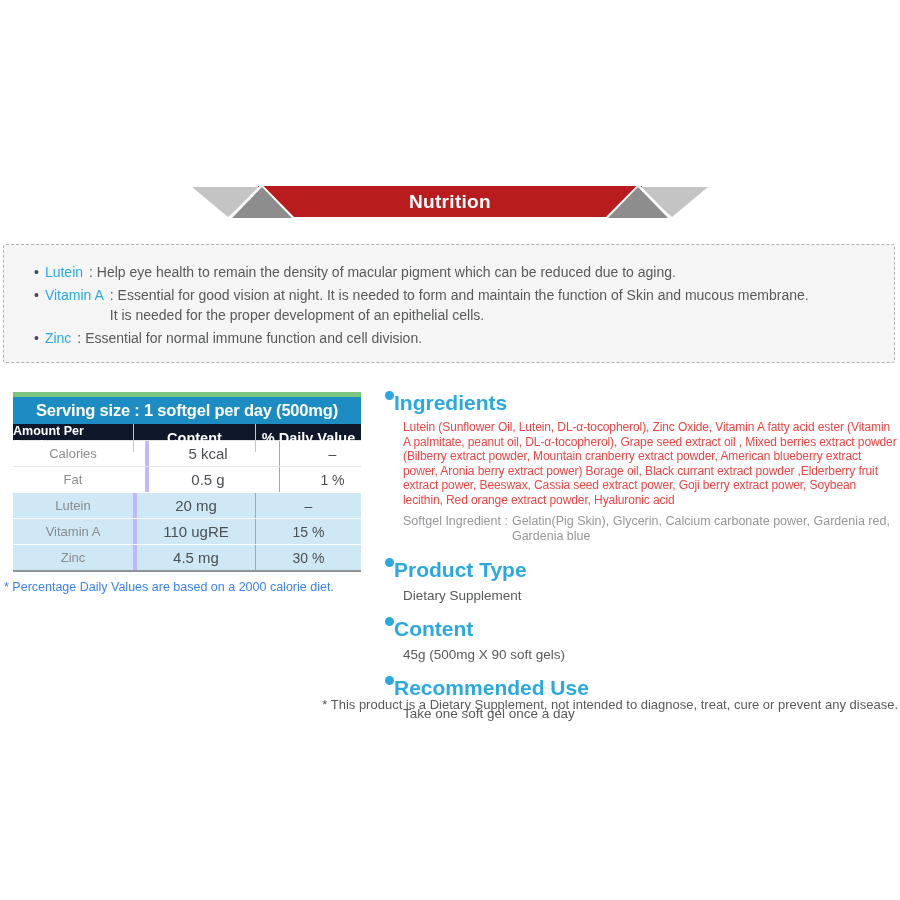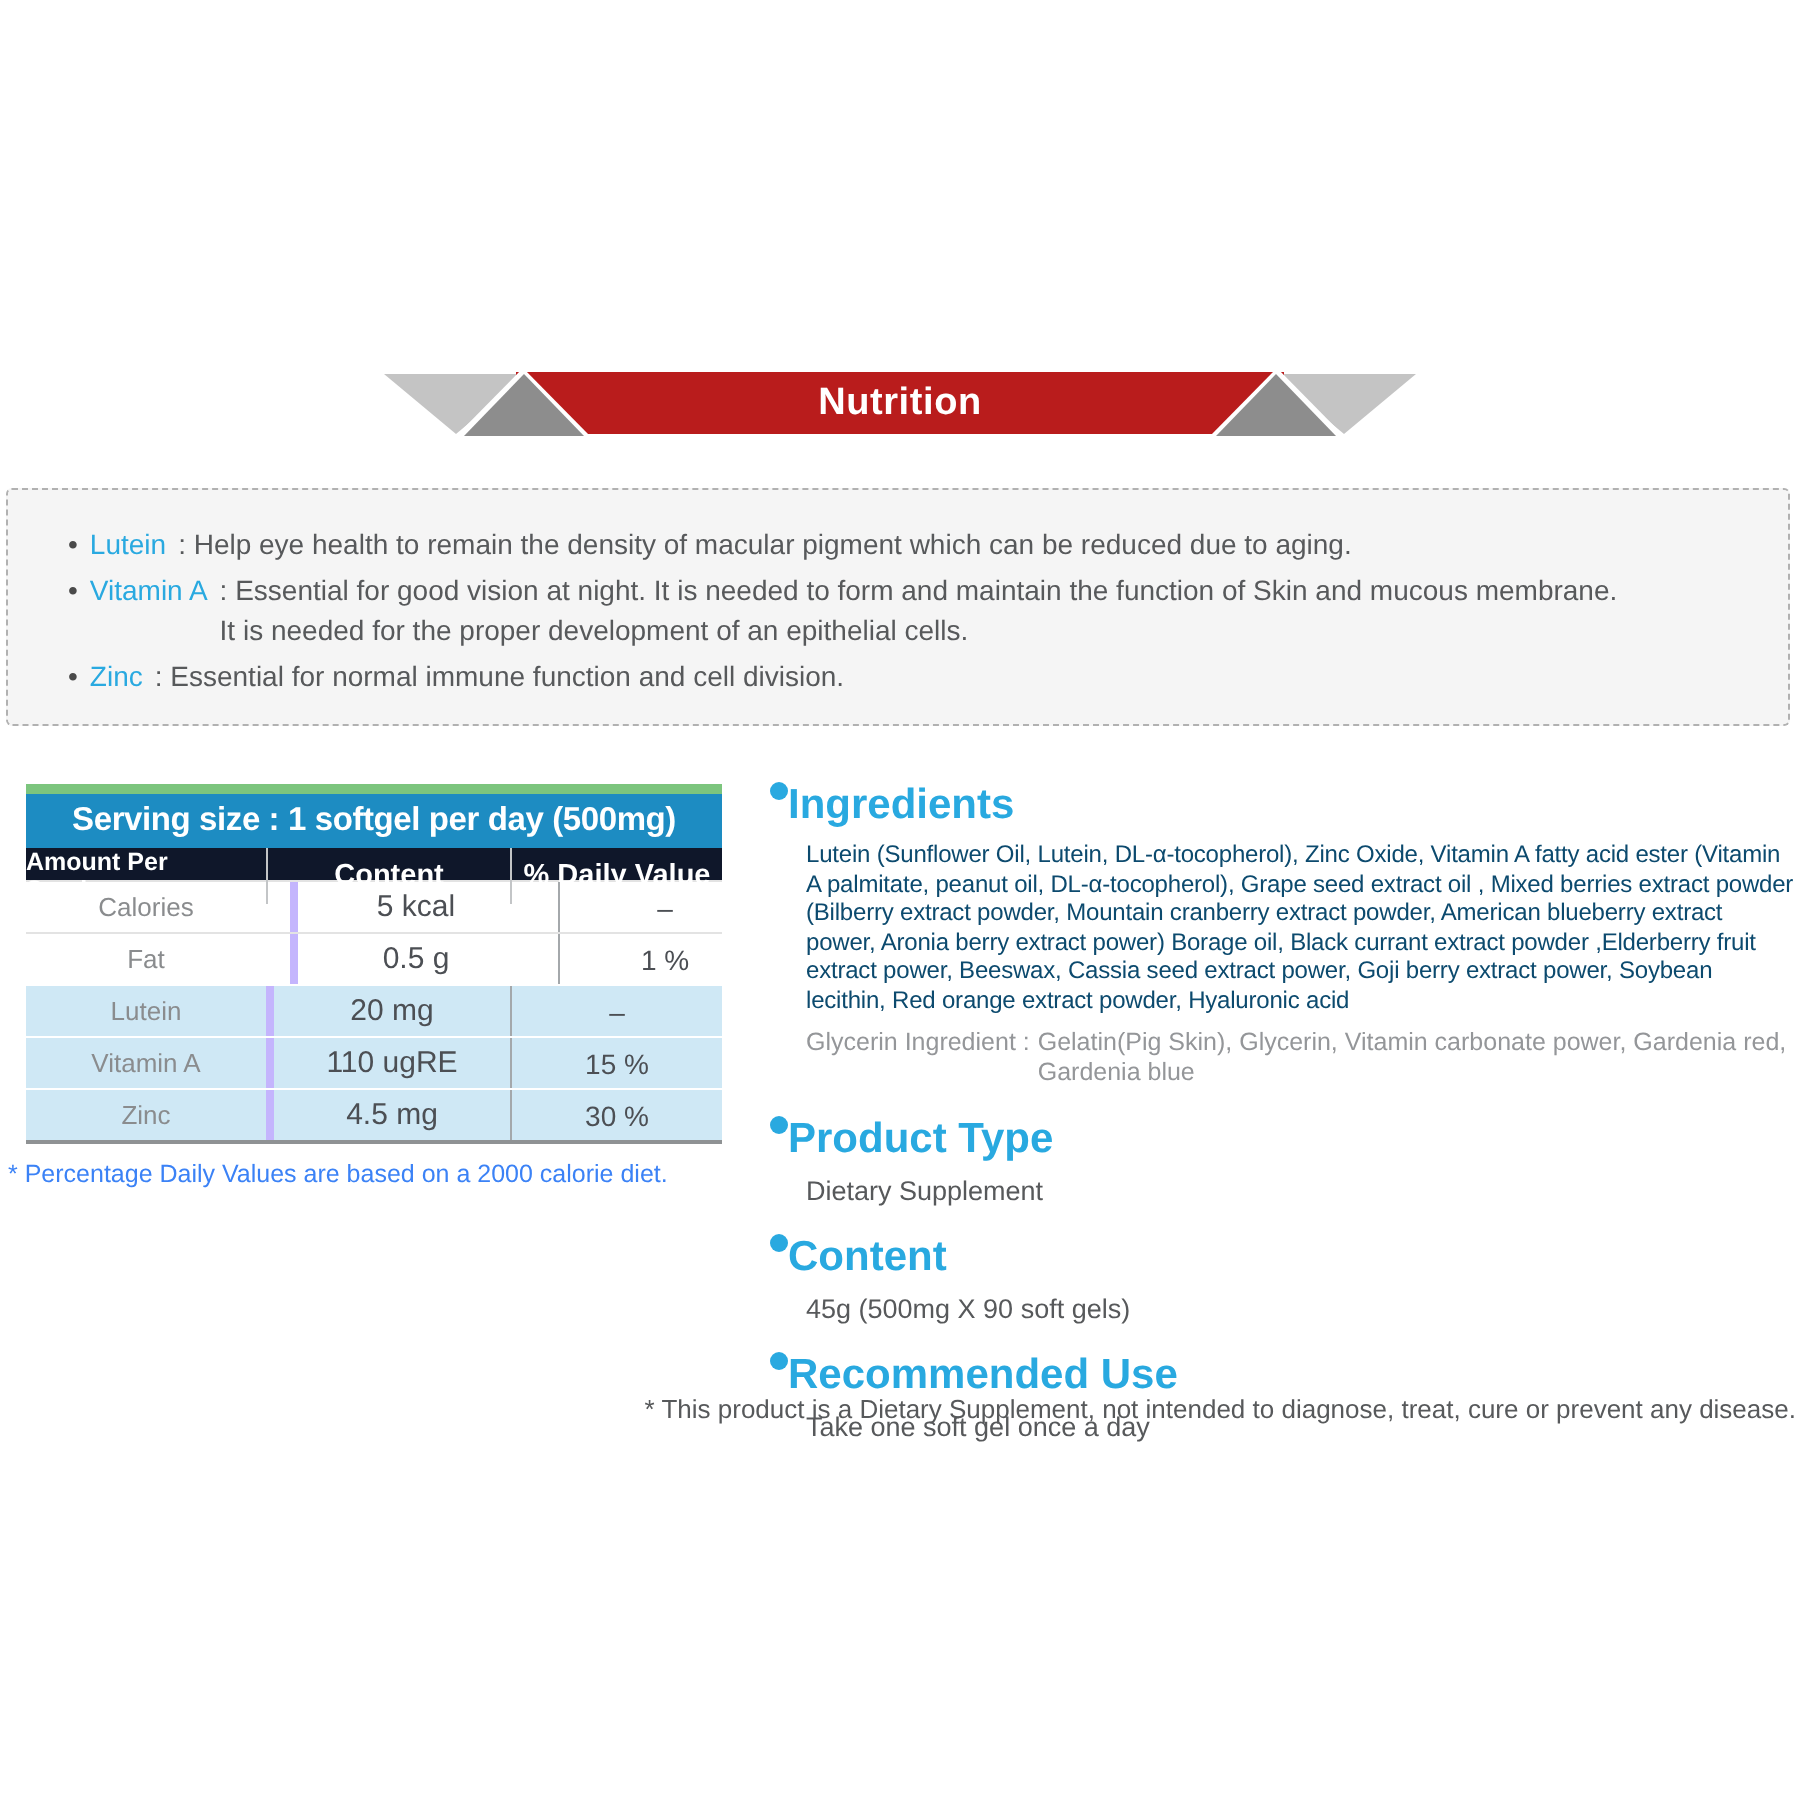--- a/index.html
+++ b/index.html
@@ -48,21 +48,21 @@
   .row-white:first-of-type{border-top:none;}
   .row-blue{background:#cfe8f5;border-top:1px solid #ffffff;}
   .tbottom{height:2px;background:#8f9294;}
   .tfoot{position:absolute;left:4px;top:580px;font-size:12.5px;color:#3b82f6;}
 
   
   .rcol{position:absolute;left:385px;top:391px;width:513px;}
   .shead{display:flex;align-items:flex-start;gap:0;color:#29a9e0;font-size:21px;font-weight:bold;}
   .sdot{width:9px;height:9px;border-radius:50%;background:#29a9e0;flex:0 0 auto;}
   .sbody{margin:6px 0 0 18px;font-size:13.5px;color:#57595b;}
-  .ing-body{margin:5px 0 0 18px;font-size:12px;line-height:14.5px;color:#0c4a6e;letter-spacing:-.1px;}
+  .ing-body{margin:5px 0 0 18px;font-size:12px;line-height:14.5px;color:#ef4444;letter-spacing:-.1px;}
   .softgel{margin:7px 0 0 18px;font-size:12.5px;line-height:15px;color:#949699;display:flex;gap:4px;}
   .softgel .sg-label{white-space:nowrap;}
   .softgel .sg-text{flex:1;}
   .mt{margin-top:14px;}
 
   .disclaimer{position:absolute;right:2px;top:697px;font-size:13px;color:#57595b;text-align:right;}
 </style>
 </head>
 <body>
 
@@ -136,22 +136,22 @@
   </div>
   <div class="tfoot">* Percentage Daily Values are based on a 2000 calorie diet.</div>
 
   <div class="rcol">
     <div class="shead">
       <span class="sdot"></span>
       <span>Ingredients</span>
     </div>
     <div class="ing-body">Lutein (Sunflower Oil, Lutein, DL-α-tocopherol), Zinc Oxide, Vitamin A fatty acid ester (Vitamin A palmitate, peanut oil, DL-α-tocopherol), Grape seed extract oil , Mixed berries extract powder (Bilberry extract powder, Mountain cranberry extract powder, American blueberry extract power, Aronia berry extract power) Borage oil, Black currant extract powder ,Elderberry fruit extract power, Beeswax, Cassia seed extract power, Goji berry extract power, Soybean lecithin, Red orange extract powder, Hyaluronic acid</div>
     <div class="softgel">
-      <span class="sg-label">Glycerin Ingredient :</span>
-      <span class="sg-text">Gelatin(Pig Skin), Glycerin, Vitamin carbonate power, Gardenia red, Gardenia blue</span>
+      <span class="sg-label">Softgel Ingredient :</span>
+      <span class="sg-text">Gelatin(Pig Skin), Glycerin, Calcium carbonate power, Gardenia red, Gardenia blue</span>
     </div>
 
     <div class="shead mt">
       <span class="sdot"></span>
       <span>Product Type</span>
     </div>
     <div class="sbody">Dietary Supplement</div>
 
     <div class="shead mt">
       <span class="sdot"></span>

